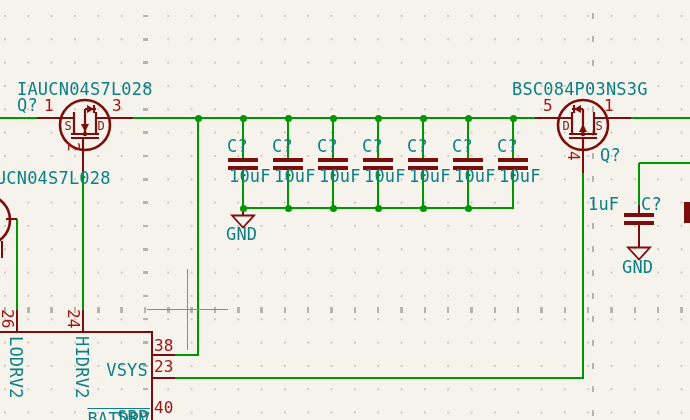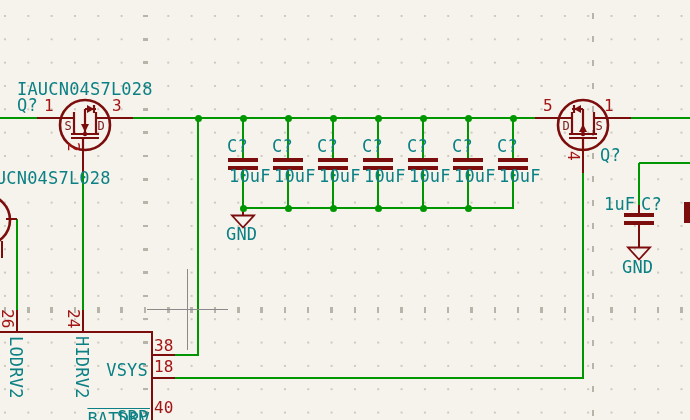--- a/index.html
+++ b/index.html
@@ -118,20 +118,21 @@
       <path d="M 0,13 V 26"></path>
       <path d="M 0,-16 V 7"></path>
       <path d="M -11,-16 H 0 M -9,-20 V -12"></path>
     </g>
     <polygon points="-4,7 4,7 0,-1" fill="#7c0d0d"></polygon>
     <polygon points="-2,-20 -2,-12 -9,-16" fill="#7c0d0d"></polygon>
     <circle cx="0" cy="9" r="2.2" fill="#7c0d0d"></circle>
     <text x="-17" y="5" text-anchor="middle" font-size="12" fill="#7c2020" font-family="DejaVu Sans Mono,monospace">D</text>
     <text x="16" y="5" text-anchor="middle" font-size="12" fill="#7c2020" font-family="DejaVu Sans Mono,monospace">S</text>
   </svg>
+  <div class="t" style="left:512px;top:81px">BSC084P03NS3G</div>
   <div class="t" style="left:600px;top:147px">Q?</div>
   <div class="t pn" style="left:543px;top:98px">5</div>
   <div class="t pn" style="left:604px;top:98px">1</div>
   <div class="t pn vt" style="left:565px;top:151px">4</div>
 
   <svg style="left:-45px;top:190px" width="60" height="66" viewBox="-30 -30 60 66">
     <circle cx="0" cy="0" r="25" stroke="#7c0d0d" stroke-width="2.6" fill="none"></circle>
   </svg>
   <div class="t" style="left:-25px;top:170px">IAUCN04S7L028</div>
 
@@ -192,36 +193,36 @@
     <div class="t val">10uF</div>
   </div>
 
   <svg style="left:230px;top:214px" width="26" height="15" viewBox="0 0 26 15">
     <polygon points="2,1.5 24,1.5 13,13.5" fill="none" stroke="#7c0d0d" stroke-width="1.8"></polygon>
   </svg>
   <div class="t" style="left:226px;top:226px">GND</div>
 
   <div class="plate" style="left:624px;top:213px"></div>
   <div class="plate" style="left:624px;top:221px"></div>
-  <div class="t" style="left:604px;top:196px">1uF</div>
+  <div class="t" style="left:588px;top:196px">1uF</div>
   <div class="t" style="left:641px;top:196px">C?</div>
   <svg style="left:626px;top:246px" width="26" height="15" viewBox="0 0 26 15">
     <polygon points="2,1.5 24,1.5 13,13.5" fill="none" stroke="#7c0d0d" stroke-width="1.8"></polygon>
   </svg>
   <div class="t" style="left:622px;top:259px">GND</div>
 
   <div style="position:absolute;left:684px;top:202px;width:6px;height:21px;background:#7c0d0d"></div>
 
   <div class="t pn vt" style="left:-1px;top:309px">26</div>
   <div class="t pn vt" style="left:65px;top:309px">24</div>
   <div class="t vt" style="left:7px;top:336px">LODRV2</div>
   <div class="t vt" style="left:73px;top:336px">HIDRV2</div>
   <div class="t" style="left:90px;top:362px;width:58px;text-align:right">VSYS</div>
   <div class="t ol" style="left:85px;top:363px;width:65px;text-align:right">BATDRV</div>
   <div class="t pn" style="left:154px;top:338px">38</div>
-  <div class="t pn" style="left:154px;top:359px">18</div>
+  <div class="t pn" style="left:154px;top:359px">23</div>
   <div class="t pn" style="left:154px;top:400px">40</div>
   <div class="t" style="left:117px;top:409px">SRP</div>
 
   <div class="xh" style="left:147px;top:308.5px;width:81px;height:1.5px"></div>
   <div class="xh" style="left:186.5px;top:269px;width:1.5px;height:81px"></div>
 
 </div>
 
 </body></html>

